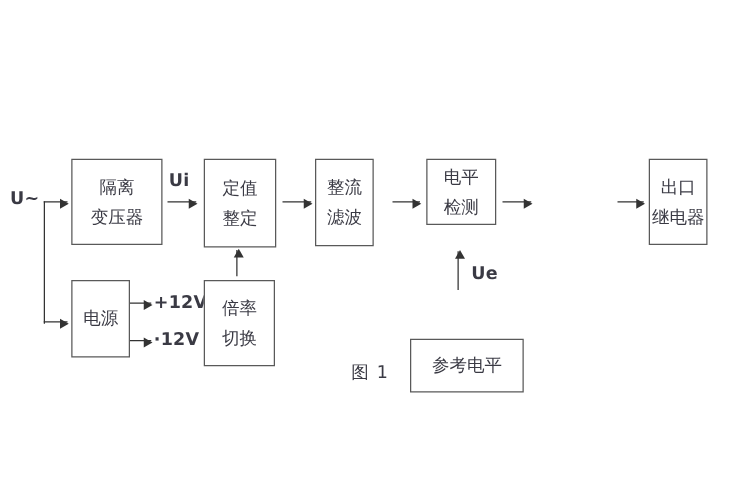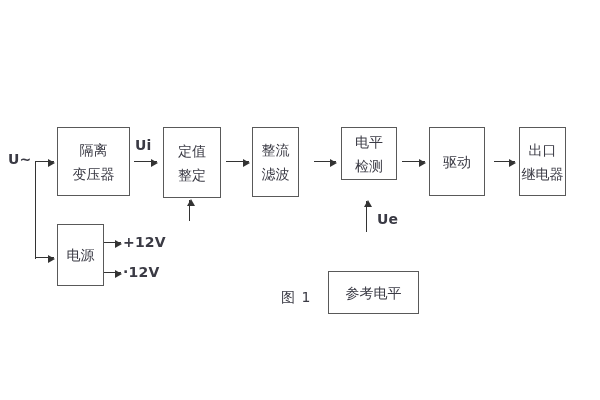--- a/index.html
+++ b/index.html
@@ -110,42 +110,43 @@
   <span class="lbl latin" style="left:312px; top:140px;margin-left:29px;">Uo</span>
   <div class="hline arr-r" style="left:314px; top:161px; width:22px;"></div>
 
   <div class="box" style="left:341px; top:127px; width:56px; height:53px;">
     <span>电平</span>
     <span>检测</span>
   </div>
 
   <div class="hline arr-r" style="left:402px; top:161px; width:23px;"></div>
 
-  <div class="box" style="left:429px; top:127px; width:56px; height:69px;">
-    <span>驱动</span>
-  </div>
 
   <div class="hline arr-r" style="left:494px; top:161px; width:21px;"></div>
 
   <div class="box" style="left:519px; top:127px; width:47px; height:69px;">
     <span>出口</span>
     <span>继电器</span>
   </div>
 
   <div class="box" style="left:57px; top:224px; width:47px; height:62px;">
     <span>电源</span>
   </div>
 
   <div class="hline arr-r" style="left:104px; top:242px; width:17px;"></div>
   <span class="lbl latin" style="left:123px; top:235px;">+12V</span>
 
   <div class="hline arr-r" style="left:104px; top:272px; width:17px;"></div>
   <span class="lbl latin" style="left:123px; top:265px;">·12V</span>
 
   <div class="vline arr-u" style="left:189px; top:200px; height:21px;"></div>
+  <div class="box" style="left:163px; top:224px; width:57px; height:69px;">
+    <span>倍率</span>
+    <span>切换</span>
+  </div>
 
   <div class="vline arr-u" style="left:366px; top:201px; height:31px;"></div>
   <span class="lbl latin" style="left:377px; top:212px;">Ue</span>
   <div class="box" style="left:328px; top:235px; width:91px; height:43px;margin-top:36px;">
     <span>参考电平</span>
   </div>
 
   <span class="caption" style="left:281px; top:289px;">图 1</span>
 
 </div>

